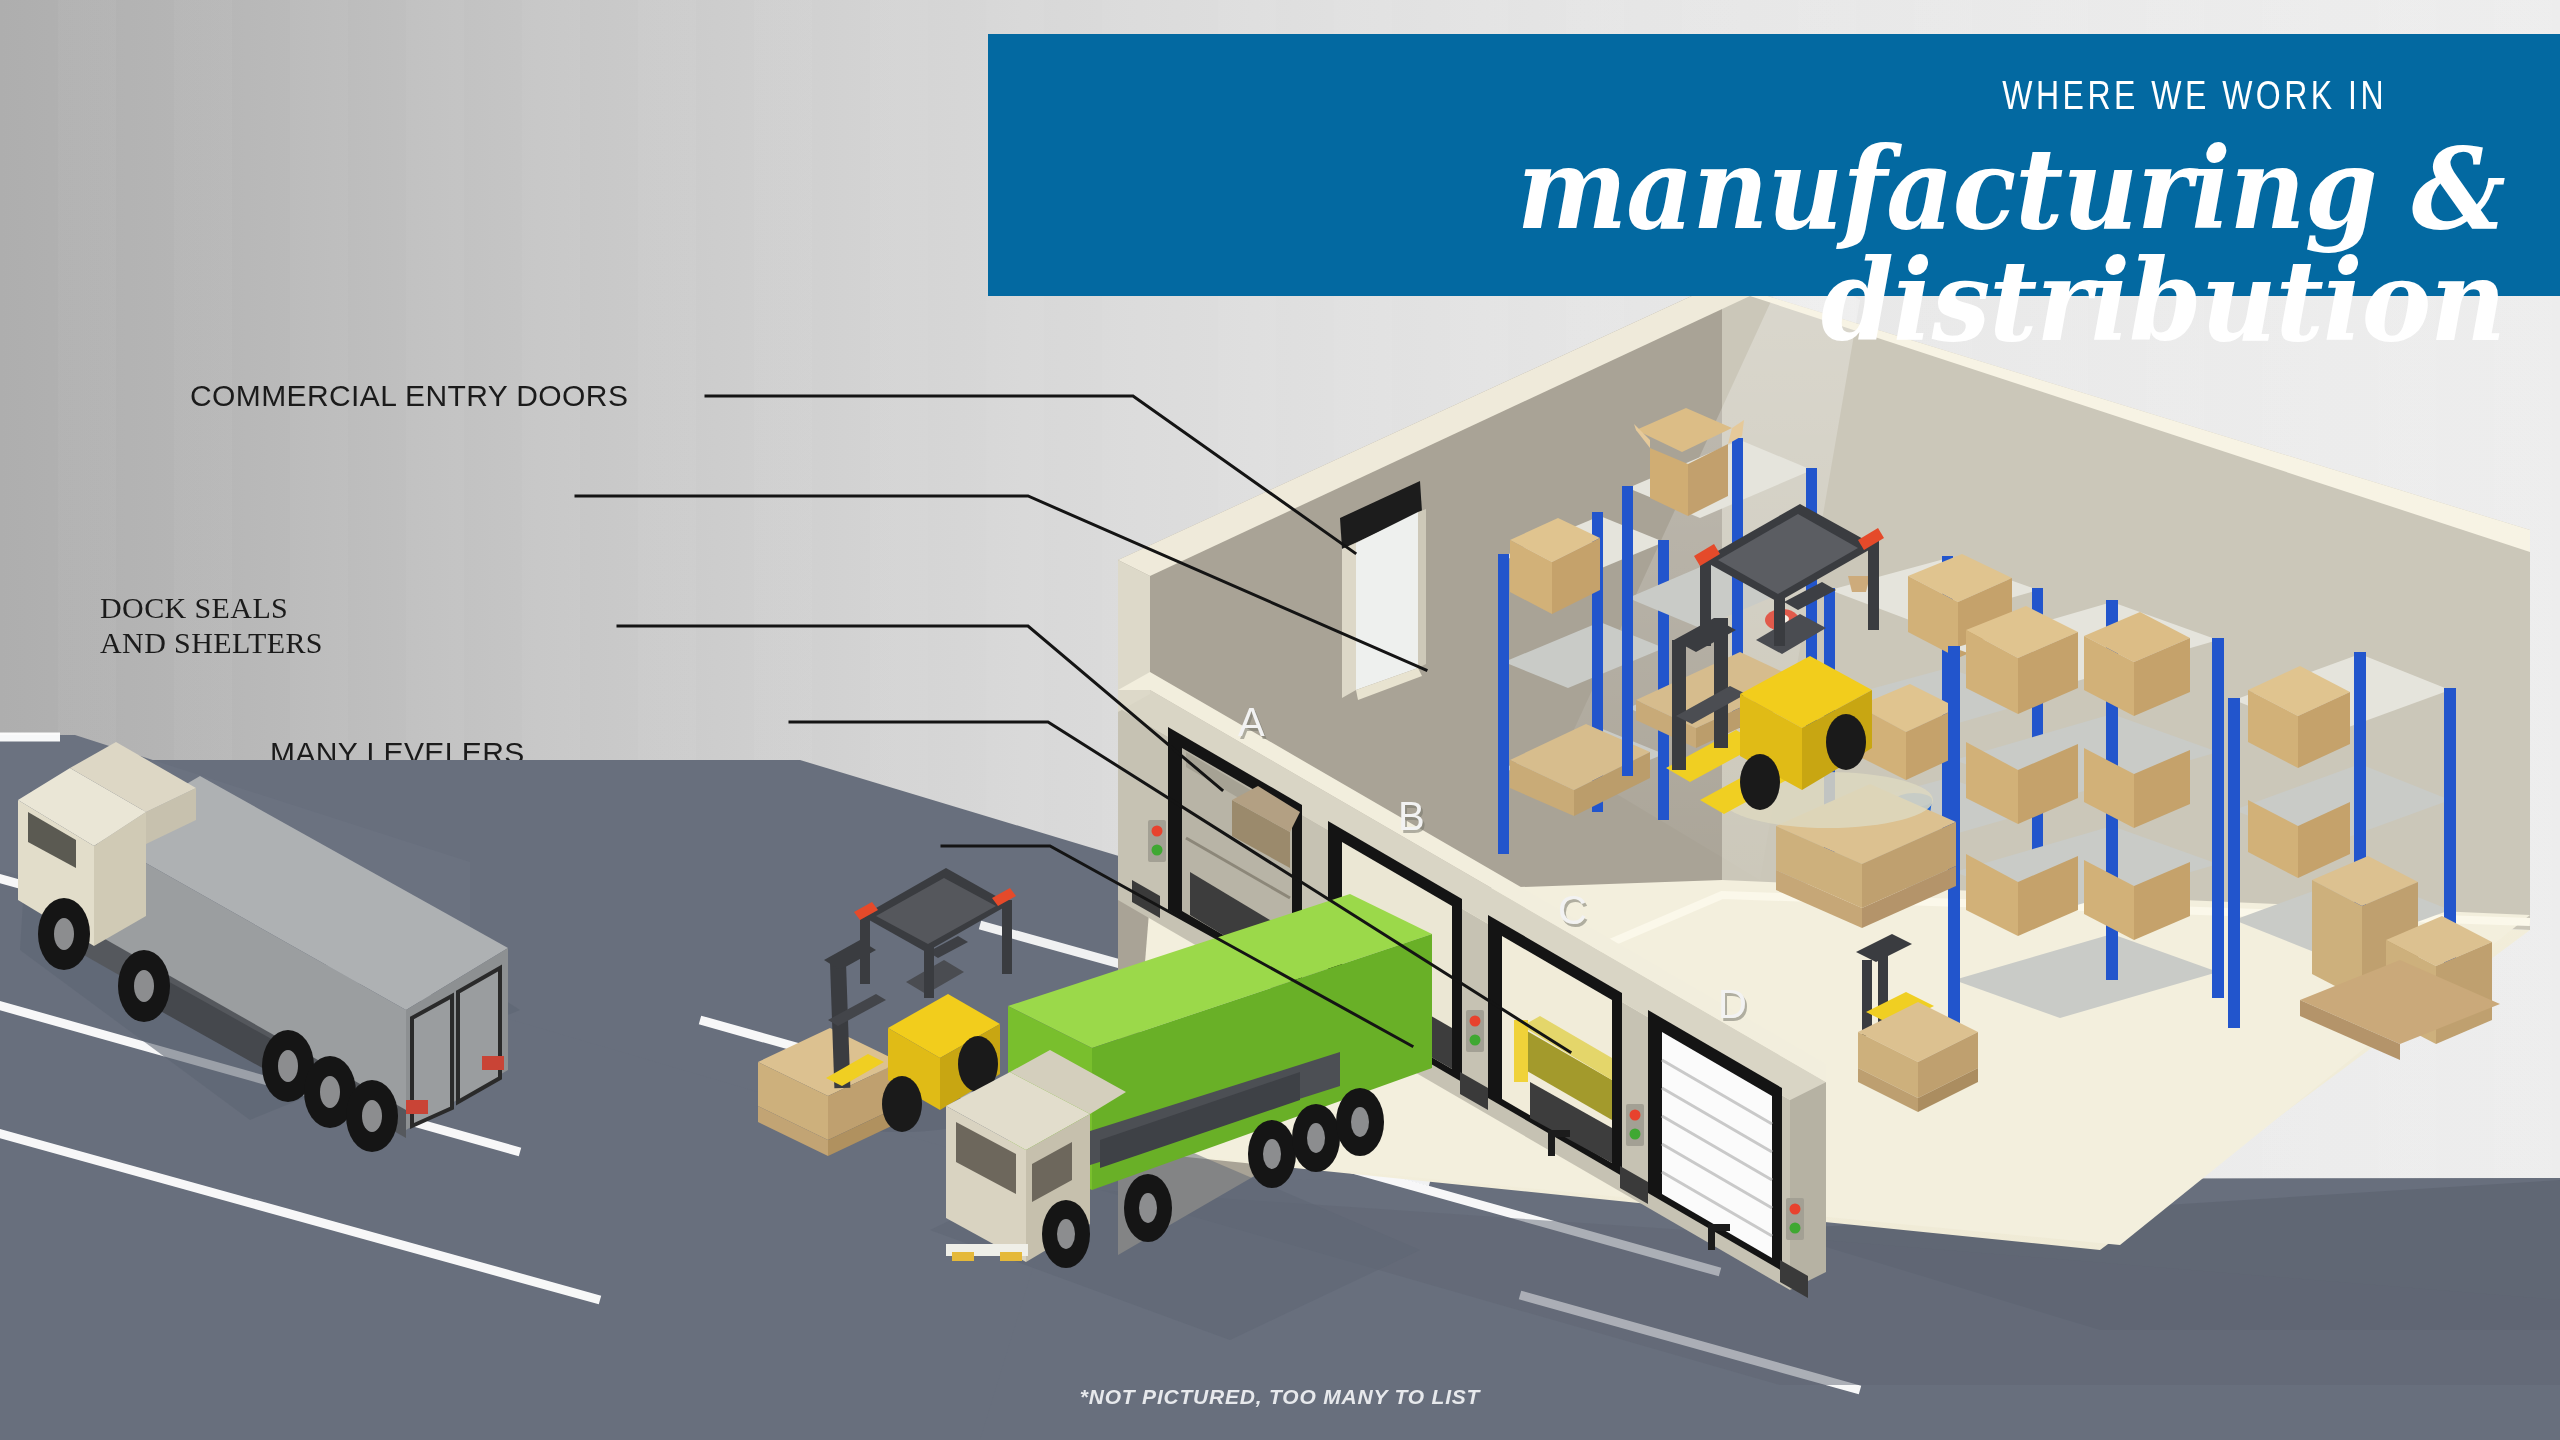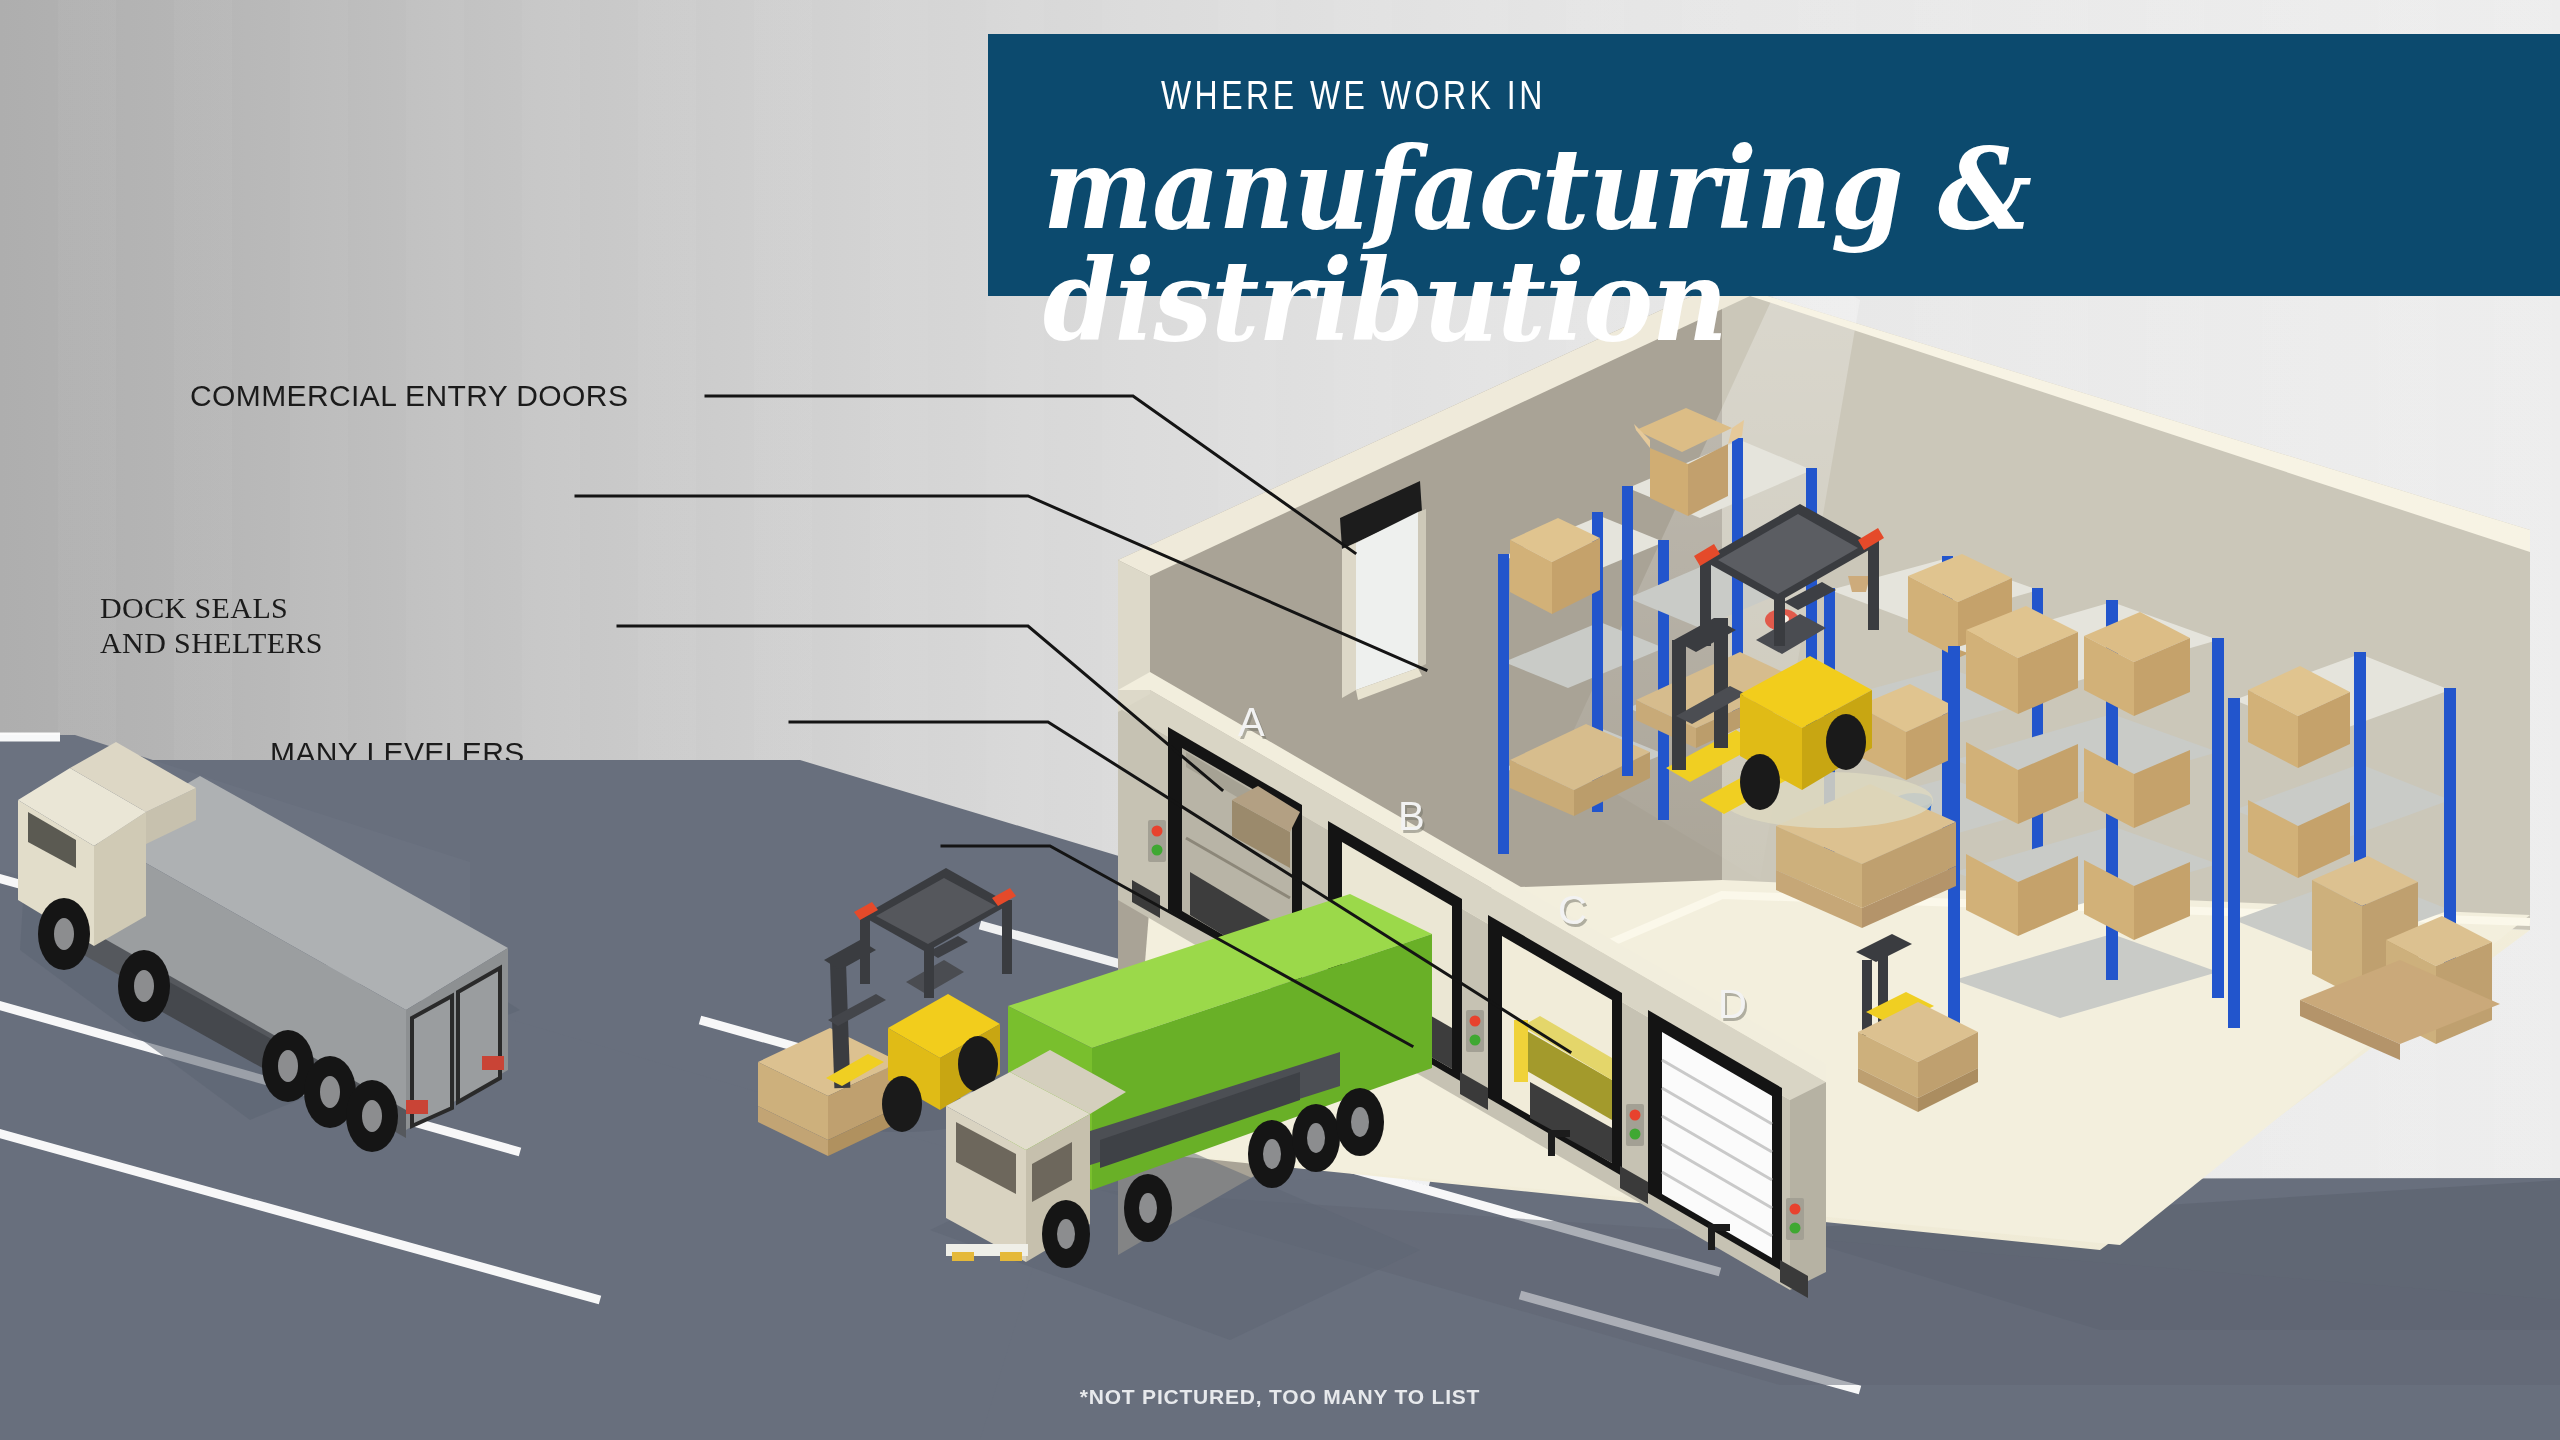--- a/index.html
+++ b/index.html
@@ -39,23 +39,23 @@
       rgba(255,255,255,0.00) 0px,
       rgba(255,255,255,0.00) 58px,
       rgba(255,255,255,0.035) 58px,
       rgba(255,255,255,0.035) 116px);
   }
 
   
   .banner {
     position:absolute;
     left:988px; top:34px; width:1572px; height:262px;
-    background:#0c4a6e;
+    background:#0369a1;
     z-index:40;
-    text-align:left;
+    text-align:right;
   }
   .banner-kicker {
     color:#ffffff;
     font-family:"Liberation Sans", sans-serif;
     font-size:41px;
     letter-spacing:4.5px;
     font-weight:400;
     margin-top:38px;
     transform:scaleX(0.78);
   }
@@ -114,20 +114,21 @@
   .footnote {
     position:absolute;
     left:0; right:0;
     top:1385px;
     text-align:center;
     color:#e7e9ec;
     font-size:21px;
     font-weight:700;
     letter-spacing:0.8px;
     z-index:46;
+    font-style:italic;
   }
 </style>
 </head>
 <body>
 
 <div id="stage">
 
   <div class="backdrop"></div>
   <div class="band-overlay"></div>
 

